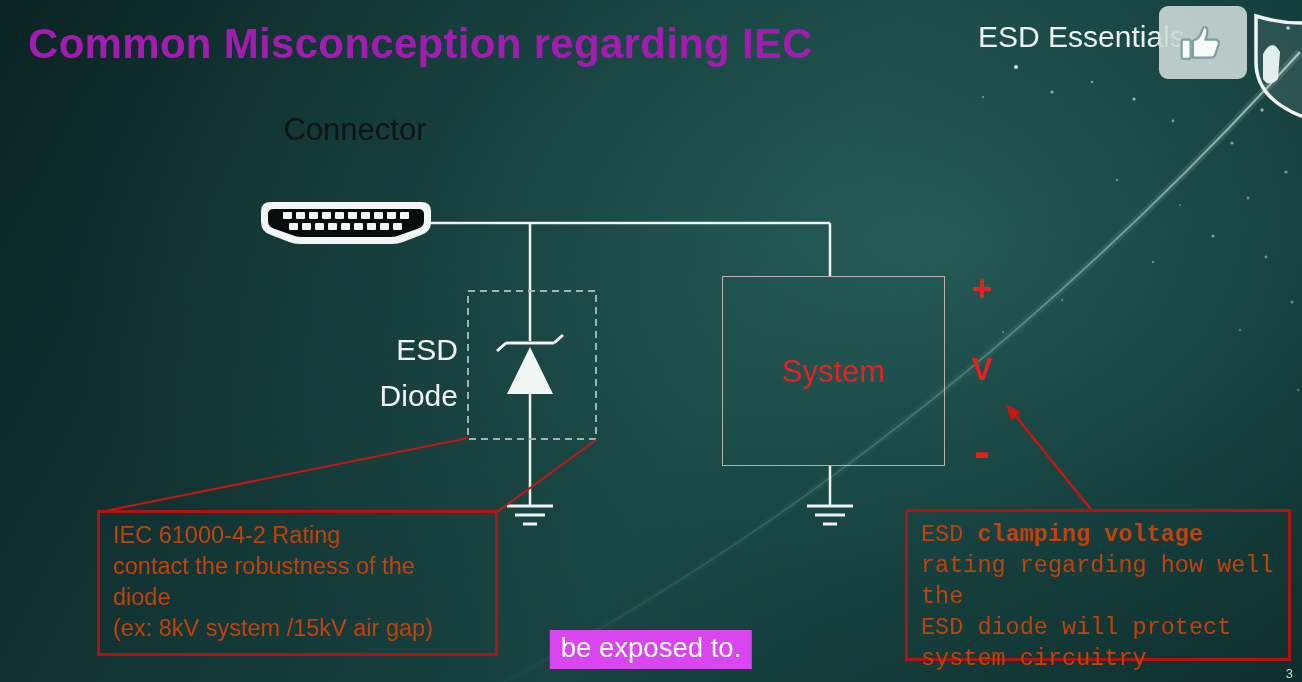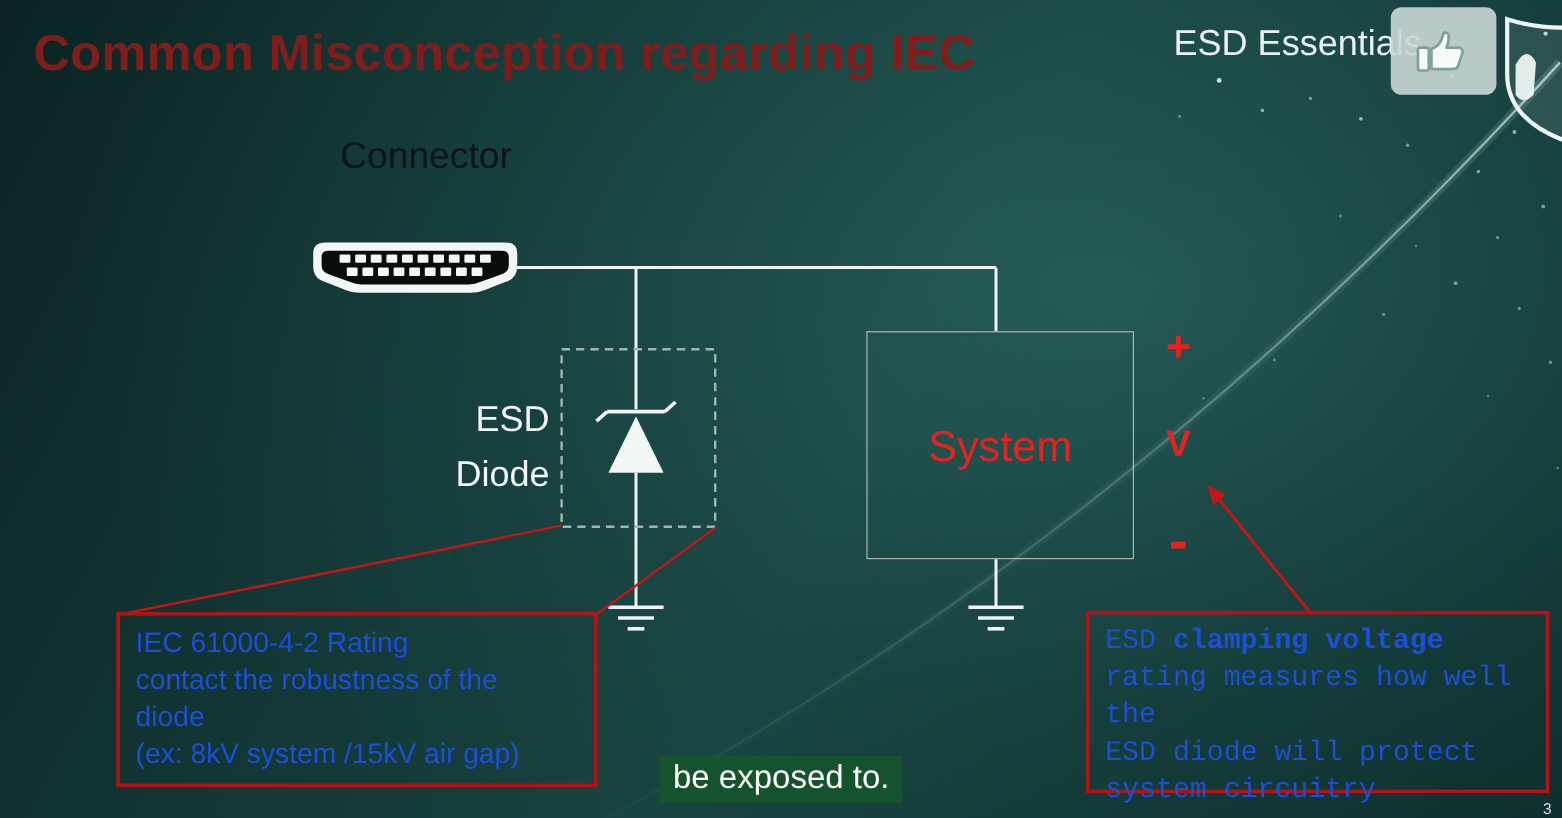--- a/index.html
+++ b/index.html
@@ -8,57 +8,57 @@
     position:relative; overflow:hidden;
     font-family:"Liberation Sans", sans-serif;
     color:#f2f6f5;
     background:
       radial-gradient(90% 110% at 72% 36%, rgba(52,118,113,0.50) 0%, rgba(30,80,76,0.35) 45%, rgba(10,34,33,0) 75%),
       linear-gradient(118deg, #0b2423 0%, #123634 30%, #17423f 55%, #0f3331 80%, #0c2a29 100%);
   }
   .layer { position:absolute; left:0; top:0; pointer-events:none; }
   .abs { position:absolute; }
 
-  .title { left:28px; top:20px; font-size:42px; letter-spacing:0.3px; color:#7f1d1d; }
+  .title { left:28px; top:20px; font-size:42px; letter-spacing:0.3px; color:#a21caf; }
   .brand { left:978px; top:20px; font-size:30px; color:#e9f2f1; }
 
   .like-badge {
     left:1159px; top:6px; width:88px; height:73px;
     background:rgba(203,216,215,0.9); border-radius:9px;
     display:flex; align-items:center; justify-content:center;
   }
 
   .connector-label { left:232px; top:105px; width:246px; text-align:center;
     font-size:31px; line-height:49px; color:#0c1514; }
   .esd-label { left:300px; top:327px; width:158px; text-align:right;
     font-size:30px; line-height:46px; color:#f2f6f5; }
 
   .system-box {
     left:722px; top:276px; width:223px; height:190px;
     border:1.5px solid rgba(233,209,209,0.75);
     display:flex; flex-direction:column; justify-content:center; align-items:center;
-    font-size:36px; line-height:45px; color:var(--accent-red, #e32222);
+    font-size:31px; line-height:45px; color:var(--accent-red, #e32222);
   }
 
   .term { color:var(--accent-red, #e32222); font-weight:700; width:44px; text-align:center; }
   .term-plus  { left:960px; top:268px; font-size:36px; }
   .term-v     { left:960px; top:352px; font-size:31px; }
   .term-minus { left:960px; top:424px; font-size:48px; }
 
   .callout {
     border:3px solid var(--callout-border, #b31212);
-    color:#1d4ed8; font-size:23.5px; line-height:31px; padding:7px 13px;
+    color:#c2410c; font-size:23.5px; line-height:31px; padding:7px 13px;
   }
   .callout-left  { left:97px;  top:510px; width:401px; height:146px; }
   .callout-right { left:905px; top:509px; width:386px; height:152px;font-family:Liberation Mono, monospace; }
   .callout strong { font-weight:700; }
 
   .caption {
     left:50%; bottom:13px; transform:translateX(-50%);
-    background:#14532d; color:#ffffff; font-size:27.5px;
+    background:#d946ef; color:#ffffff; font-size:27.5px;
     padding:2px 11px 5px; white-space:nowrap;
   }
   .page-num { right:9px; bottom:1px; font-size:13px; color:#cfdad9; }
 </style>
 </head>
 <body>
 
 <div class="abs" style="inset:0;">
 
   <svg class="layer" width="1302" height="682" viewBox="0 0 1302 682">
@@ -188,21 +188,21 @@
 
   <div class="abs callout callout-left">
     <div>IEC 61000-4-2 Rating</div>
     <div>contact the robustness of the</div>
     <div>diode</div>
     <div>(ex: 8kV system /15kV air gap)</div>
   </div>
 
   <div class="abs callout callout-right">
     <div><span>ESD </span><strong>clamping voltage</strong></div>
-    <div>rating measures how well the</div>
+    <div>rating regarding how well the</div>
     <div>ESD diode will protect</div>
     <div>system circuitry</div>
   </div>
 
   <div class="abs caption">be exposed to.</div>
   <div class="abs page-num">3</div>
 
 </div>
 
 </body></html>

